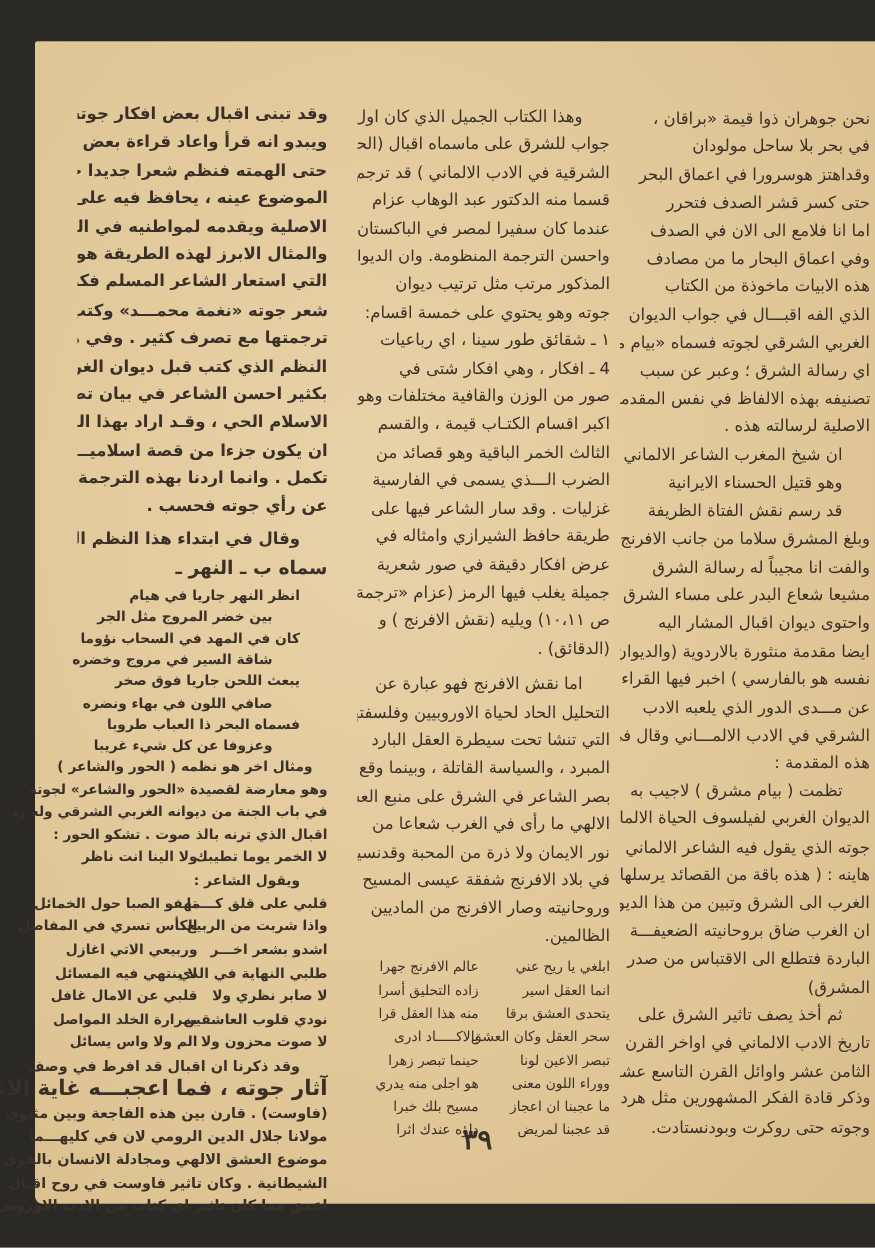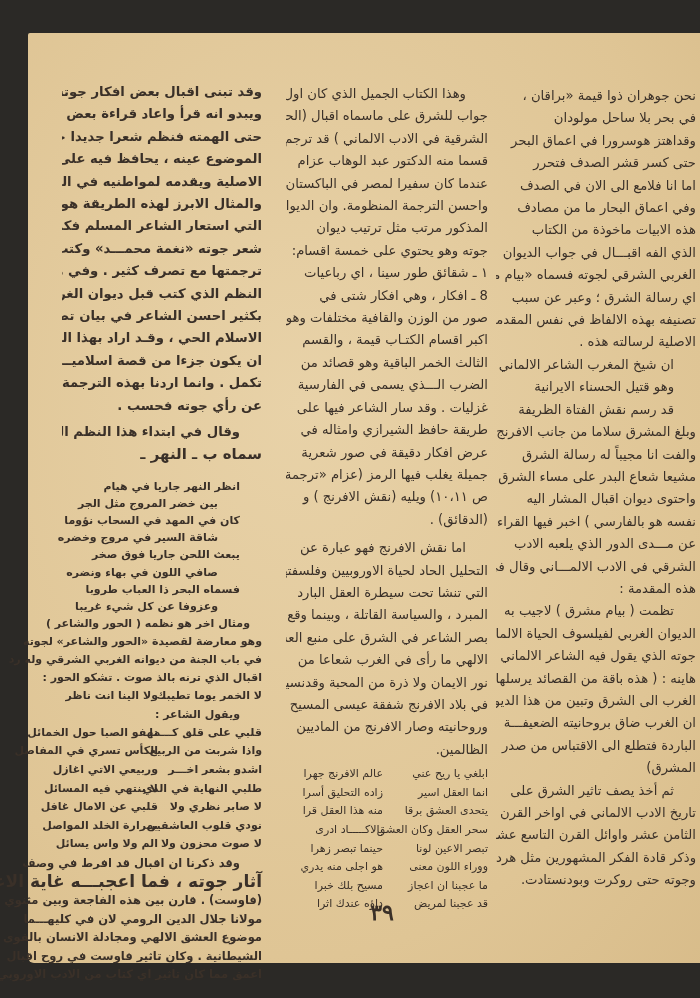--- a/index.html
+++ b/index.html
@@ -57,20 +57,21 @@
     <span class="line">اي رسالة الشرق ؛ وعبر عن سبب</span>
     <span class="line">تصنيفه بهذه الالفاظ في نفس المقدمة</span>
     <span class="line">الاصلية لرسالته هذه .</span>
     <span class="line" style="padding-right:22px">ان شيخ المغرب الشاعر الالماني</span>
     <span class="line" style="padding-right:22px">وهو قتيل الحسناء الايرانية</span>
     <span class="line" style="padding-right:22px">قد رسم نقش الفتاة الظريفة</span>
     <span class="line">وبلغ المشرق سلاما من جانب الافرنج</span>
     <span class="line">والفت انا مجيباً له رسالة الشرق</span>
     <span class="line">مشيعا شعاع البدر على مساء الشرق</span>
     <span class="line">واحتوى ديوان اقبال المشار اليه</span>
+    <span class="line">ايضا مقدمة منثورة بالاردوية (والديوان</span>
     <span class="line">نفسه هو بالفارسي ) اخبر فيها القراء</span>
     <span class="line">عن مـــدى الدور الذي يلعبه الادب</span>
     <span class="line">الشرقي في الادب الالمـــاني وقال في</span>
     <span class="line">هذه المقدمة :</span>
     <span class="line" style="padding-right:22px">تظمت ( بيام مشرق ) لاجيب به</span>
     <span class="line">الديوان الغربي لفيلسوف الحياة الالماني</span>
     <span class="line">جوته الذي يقول فيه الشاعر الالماني</span>
     <span class="line">هاينه : ( هذه باقة من القصائد يرسلها</span>
     <span class="line">الغرب الى الشرق وتبين من هذا الديوان</span>
     <span class="line">ان الغرب ضاق بروحانيته الضعيفـــة</span>
@@ -86,21 +87,21 @@
   <div class="col col-mid">
     <span class="line" style="padding-right:22px">وهذا الكتاب الجميل الذي كان اول</span>
     <span class="line">جواب للشرق على ماسماه اقبال (الحركة</span>
     <span class="line">الشرقية في الادب الالماني ) قد ترجم</span>
     <span class="line">قسما منه الدكتور عبد الوهاب عزام</span>
     <span class="line">عندما كان سفيرا لمصر في الباكستان</span>
     <span class="line">واحسن الترجمة المنظومة. وان الديوان</span>
     <span class="line">المذكور مرتب مثل ترتيب ديوان</span>
     <span class="line">جوته وهو يحتوي على خمسة اقسام:</span>
     <span class="line">١ ـ شقائق طور سينا ، اي رباعيات</span>
-    <span class="line">8 ـ افكار ، وهي افكار شتى في</span>
+    <span class="line">4 ـ افكار ، وهي افكار شتى في</span>
     <span class="line">صور من الوزن والقافية مختلفات وهو</span>
     <span class="line">اكبر اقسام الكتـاب قيمة ، والقسم</span>
     <span class="line">الثالث الخمر الباقية وهو قصائد من</span>
     <span class="line">الضرب الـــذي يسمى في الفارسية</span>
     <span class="line">غزليات . وقد سار الشاعر فيها على</span>
     <span class="line">طريقة حافظ الشيرازي وامثاله في</span>
     <span class="line">عرض افكار دقيقة في صور شعرية</span>
     <span class="line">جميلة يغلب فيها الرمز (عزام «ترجمة»</span>
     <span class="line">ص ١٠،١١) ويليه (نقش الافرنج ) و</span>
     <span class="line">(الدقائق) .</span>
@@ -163,21 +164,21 @@
     <span class="line">ترجمتها مع تصرف كثير . وفي هـذا</span>
     <span class="line">النظم الذي كتب قبل ديوان الغرب</span>
     <span class="line">بكثير احسن الشاعر في بيان تصوير</span>
     <span class="line">الاسلام الحي ، وقـد اراد بهذا النظم</span>
     <span class="line">ان يكون جزءا من قصة اسلاميـــة لم</span>
     <span class="line">تكمل . وانما اردنا بهذه الترجمة ان نبين</span>
     <span class="line">عن رأي جوته فحسب .</span>
     <span class="line" style="padding-right:22px; margin-top:4px">وقال في ابتداء هذا النظم الذي</span>
     <span class="line" style="font-size:15px; line-height:20px">سماه ب ـ النهر ـ</span>
 
-    <div style="margin-top:14px">
+    <div style="margin-top:4px">
       <span class="verse v-indent">انظر النهر جاريا في هيام</span>
       <span class="verse v-indent2">بين خضر المروج مثل الجر</span>
       <span class="verse v-indent">كان في المهد في السحاب نؤوما</span>
       <span class="verse v-indent2">شاقة السير في مروج وخضره</span>
       <span class="verse v-indent">يبعث اللحن جاريا فوق صخر</span>
       <span class="verse v-indent2">صافي اللون في بهاء ونضره</span>
       <span class="verse v-indent">فسماه البحر ذا العباب طروبا</span>
       <span class="verse v-indent2">وعزوفا عن كل شيء غريبا</span>
     </div>
 

